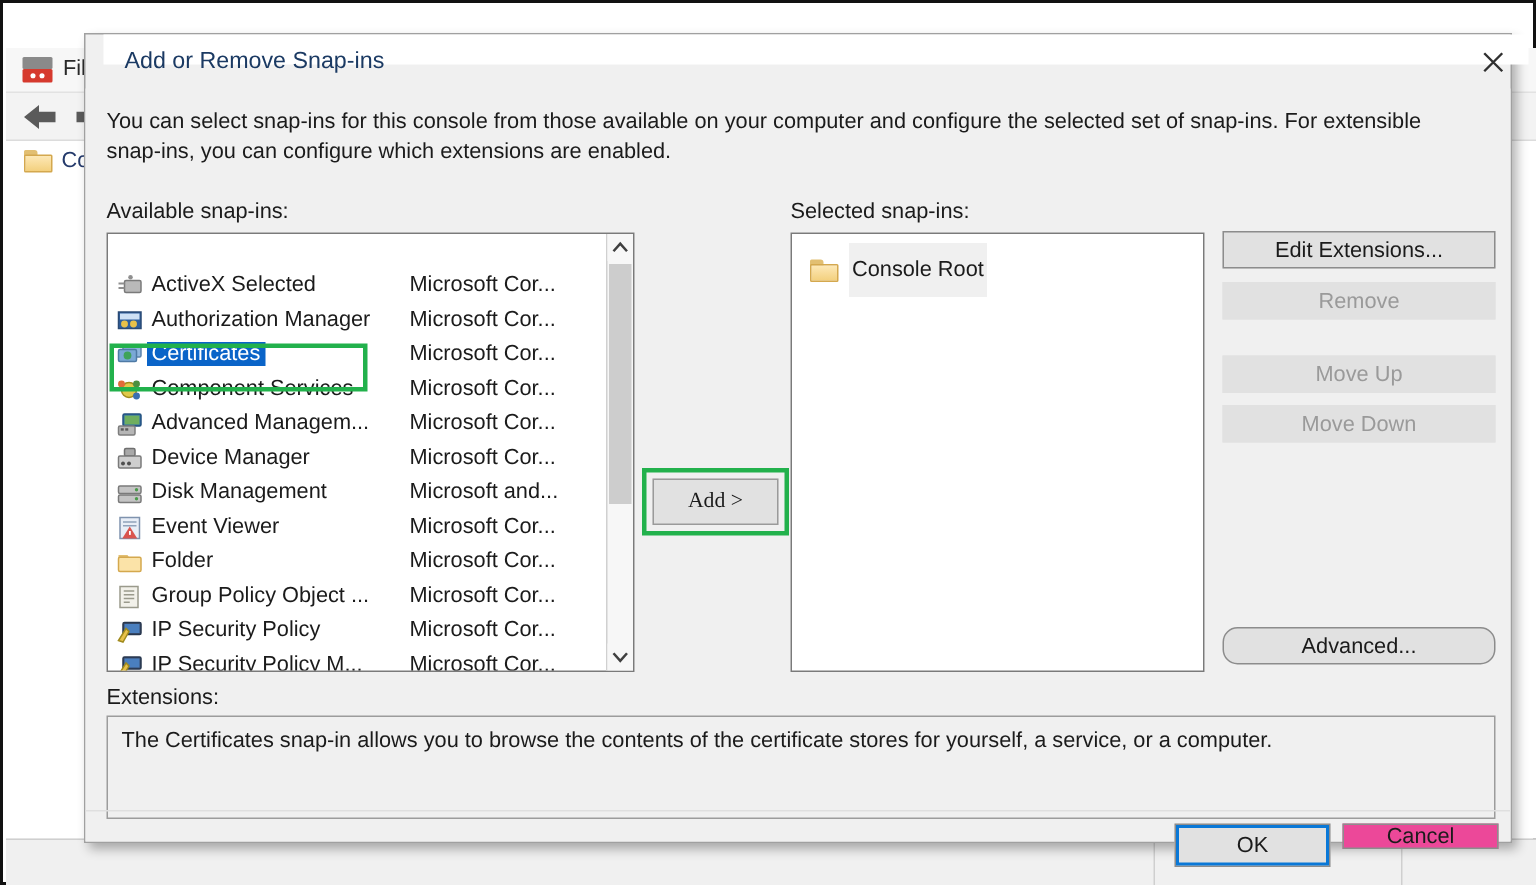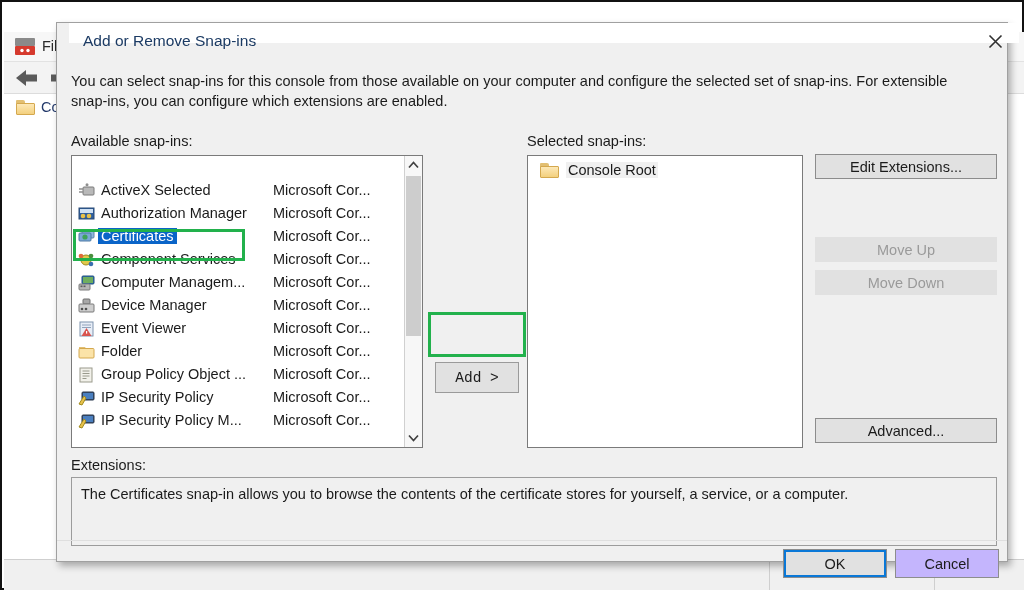--- a/index.html
+++ b/index.html
@@ -325,26 +325,25 @@
     width: 98px; height: 45px;
     border: 3px solid #22b14c;
     box-sizing: border-box;
   }
   .btn-add {
     position: absolute;
     left: 378px; top: 260px;
     width: 84px; height: 31px;
     background: #e1e1e1;
     border: 1px solid #9a9a9a;
-    font-family: Liberation Mono, monospace;
+    font-family: Liberation Serif, serif;
     font-size: 14.5px;
     color: #1b1b1b;
     box-sizing: border-box;
     padding: 0;
-    margin-top: 43px;
   }
 
   
   .sel-box {
     position: absolute;
     left: 470px; top: 96px;
     width: 276px; height: 293px;
     background: #ffffff;
     border: 1px solid #7a7a7a;
     box-sizing: border-box;
@@ -353,21 +352,21 @@
     position: absolute;
     left: 12px; top: 6px;
     display: flex;
     align-items: center;
     gap: 7px;
   }
   .sel-item .lab {
     font-size: 14.5px;
     color: #1b1b1b;
     background: #f0f0f0;
-    padding: 0 2px;
+    padding: 10px 2px;
   }
 
   
   .rbtn {
     position: absolute;
     left: 758px;
     width: 182px; height: 25px;
     font-family: "Liberation Sans", sans-serif;
     font-size: 14.5px;
     box-sizing: border-box;
@@ -377,21 +376,21 @@
     color: #1b1b1b;
   }
   .rbtn.disabled {
     color: #9a9a9a;
     border-color: #e1e1e1;
   }
   .rbtn-edit  { top: 95px;  background: #e1e1e1; border-color: #8c8c8c; }
   .rbtn-rem   { top: 129px; }
   .rbtn-up    { top: 178px; }
   .rbtn-down  { top: 211px; }
-  .rbtn-adv   { top: 359px; background: #e1e1e1; border-color: #8c8c8c; }
+  .rbtn-adv   { top: 359px; background: #e1e1e1; border-color: #8c8c8c; border-radius: 10px; }
 
   
   .lbl-desc {
     position: absolute;
     left: 14px; top: 398px;
     font-size: 14.5px;
     color: #1b1b1b;
   }
   .desc-box {
     position: absolute;
@@ -427,22 +426,22 @@
     outline-offset: -3px;
     font-family: "Liberation Sans", sans-serif;
     font-size: 14.5px;
     color: #1b1b1b;
     box-sizing: border-box;
     padding: 0;
   }
   .btn-cancel {
     position: absolute;
     left: 838px; top: 490px;
-    width: 104px; height: 29px;
-    background: #c4b5fd;
+    width: 104px; height: 17px;
+    background: #ec4899;
     border: 1px solid #8d8d8d;
     font-family: "Liberation Sans", sans-serif;
     font-size: 14.5px;
     color: #1b1b1b;
     box-sizing: border-box;
     padding: 0;
   }
 
   
   .cert-hl {
@@ -561,32 +560,42 @@
               <span class="vd">Microsoft Cor...</span>
             </div>
             <div class="row">
               <span class="ic"><svg width="17" height="16" viewBox="0 0 17 16">
                   <rect x="4" y="1" width="12" height="8" rx="1" fill="#2f6fae" stroke="#24527f"></rect>
                   <rect x="5" y="2" width="10" height="6" fill="#6fae5f"></rect>
                   <rect x="1" y="9" width="11" height="6" rx="1" fill="#b6b6b6" stroke="#7d7d7d"></rect>
                   <rect x="2.5" y="10.5" width="2" height="1.6" fill="#5b5b5b"></rect>
                   <rect x="5.5" y="10.5" width="2" height="1.6" fill="#5b5b5b"></rect>
                 </svg></span>
-              <span class="nm">Computer Managem...</span>
+              <span class="nm">Advanced Managem...</span>
               <span class="vd">Microsoft Cor...</span>
             </div>
             <div class="row">
               <span class="ic"><svg width="17" height="16" viewBox="0 0 17 16">
                   <rect x="5" y="1" width="7" height="5" rx="1" fill="#a8a8a8" stroke="#6f6f6f"></rect>
                   <rect x="1" y="6" width="15" height="8" rx="1" fill="#cecece" stroke="#7a7a7a"></rect>
                   <circle cx="4" cy="11" r="1.3" fill="#4f4f4f"></circle>
                   <circle cx="8" cy="11" r="1.3" fill="#4f4f4f"></circle>
                 </svg></span>
               <span class="nm">Device Manager</span>
               <span class="vd">Microsoft Cor...</span>
+            </div>
+            <div class="row">
+              <span class="ic"><svg width="17" height="16" viewBox="0 0 17 16">
+                  <rect x="1" y="3" width="15" height="5" rx="1" fill="#c4c4c4" stroke="#7a7a7a"></rect>
+                  <rect x="1" y="9" width="15" height="5" rx="1" fill="#c4c4c4" stroke="#7a7a7a"></rect>
+                  <circle cx="13" cy="5.5" r="1.1" fill="#4a9a4a"></circle>
+                  <circle cx="13" cy="11.5" r="1.1" fill="#4a9a4a"></circle>
+                </svg></span>
+              <span class="nm">Disk Management</span>
+              <span class="vd">Microsoft and...</span>
             </div>
             <div class="row">
               <span class="ic"><svg width="17" height="16" viewBox="0 0 17 16">
                   <rect x="2" y="1" width="13" height="14" fill="#e8eef7" stroke="#7f93ae"></rect>
                   <path d="M4 4 h9 M4 6.5 h9" stroke="#8fa2bb" stroke-width="1.1"></path>
                   <path d="M8.5 7 L13.5 15 L3.5 15 Z" fill="#d9544f"></path>
                   <rect x="8" y="10" width="1.2" height="2.6" fill="#ffffff"></rect>
                 </svg></span>
               <span class="nm">Event Viewer</span>
               <span class="vd">Microsoft Cor...</span>
@@ -646,20 +655,21 @@
       <button class="btn-add">Add &gt;</button>
 
       <div class="sel-box">
         <div class="sel-item">
           <span class="folder-ic"></span>
           <span class="lab">Console Root</span>
         </div>
       </div>
 
       <button class="rbtn rbtn-edit">Edit Extensions...</button>
+      <button class="rbtn rbtn-rem disabled">Remove</button>
       <button class="rbtn rbtn-up disabled">Move Up</button>
       <button class="rbtn rbtn-down disabled">Move Down</button>
       <button class="rbtn rbtn-adv">Advanced...</button>
 
       <div class="lbl-desc">Extensions:</div>
       <div class="desc-box">
         <div class="desc-text">The Certificates snap-in allows you to browse the contents of the certificate stores for yourself, a service, or a computer.</div>
       </div>
 
       <div class="footer-sep"></div>

